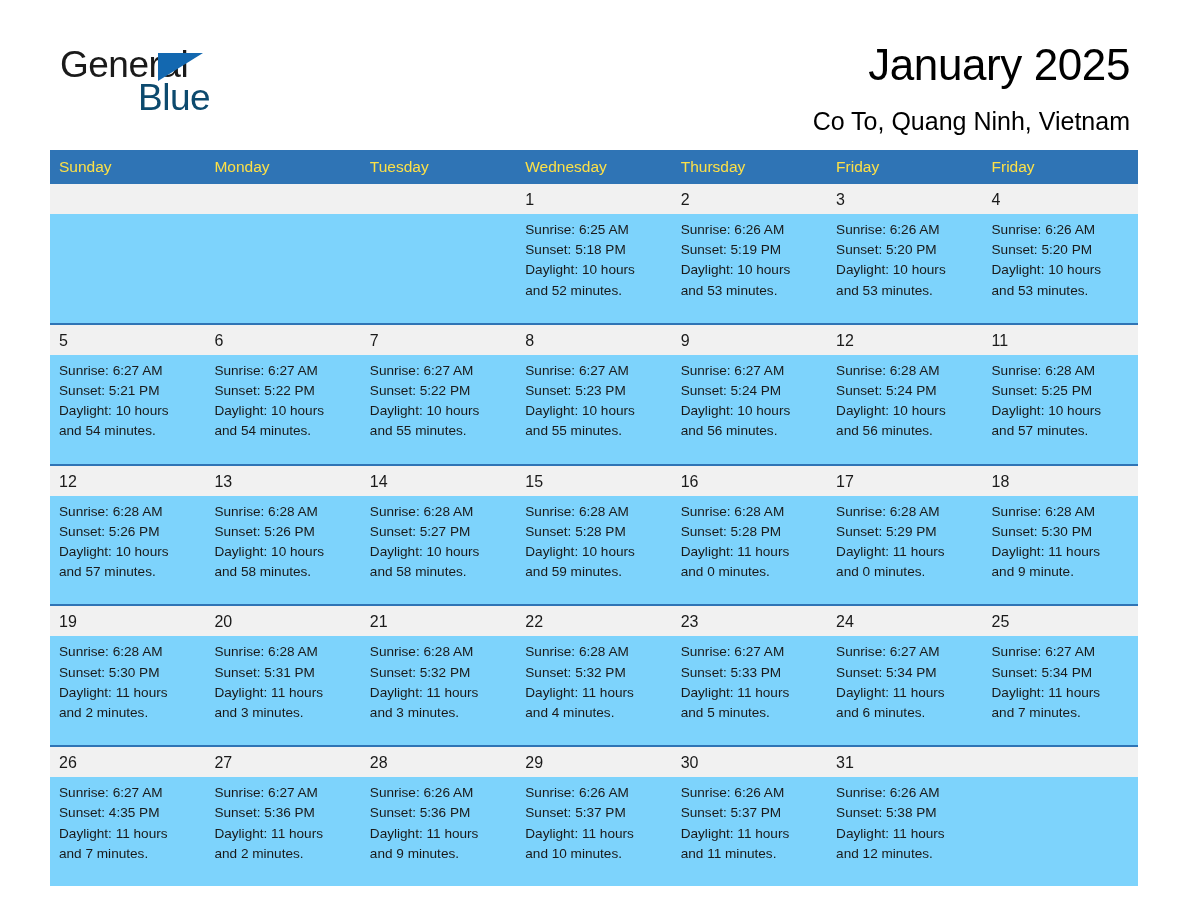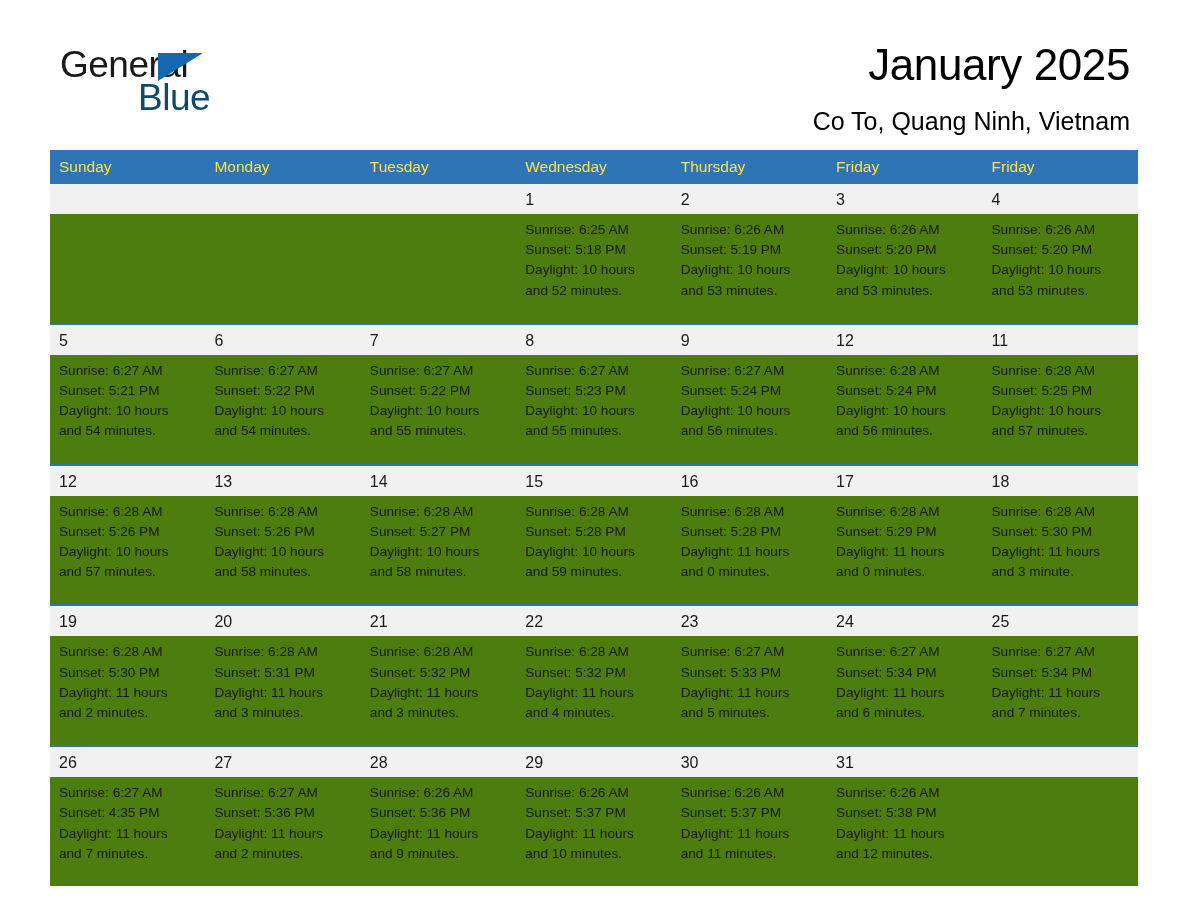--- a/index.html
+++ b/index.html
@@ -106,21 +106,21 @@
     color: #1a1a1a;
     padding: 6px 0 5px 9px;
     vertical-align: top;
     border-top: 2px solid #2f74b5;
     line-height: 19px;
   }
   .weekrow:first-of-type .daterow td {
     border-top: none;
   }
   .inforow td {
-    background: #4d7c0f;
+    background: #7dd3fc;
     font-size: 13.6px;
     color: #1a1a1a;
     padding: 6px 12px 22px 9px;
     vertical-align: top;
     line-height: 20.2px;
   }
   .info-line { white-space: nowrap; }
 </style>
 </head>
 <body>
@@ -308,21 +308,21 @@
         <td>
           <div class="info-line">Sunrise: 6:28 AM</div>
           <div class="info-line">Sunset: 5:29 PM</div>
           <div class="info-line">Daylight: 11 hours</div>
           <div class="info-line">and 0 minutes.</div>
         </td>
         <td>
           <div class="info-line">Sunrise: 6:28 AM</div>
           <div class="info-line">Sunset: 5:30 PM</div>
           <div class="info-line">Daylight: 11 hours</div>
-          <div class="info-line">and 3 minute.</div>
+          <div class="info-line">and 9 minute.</div>
         </td>
       </tr>
     </tbody>
 
     <tbody class="weekrow">
       <tr class="daterow">
         <td>19</td>
         <td>20</td>
         <td>21</td>
         <td>22</td>

